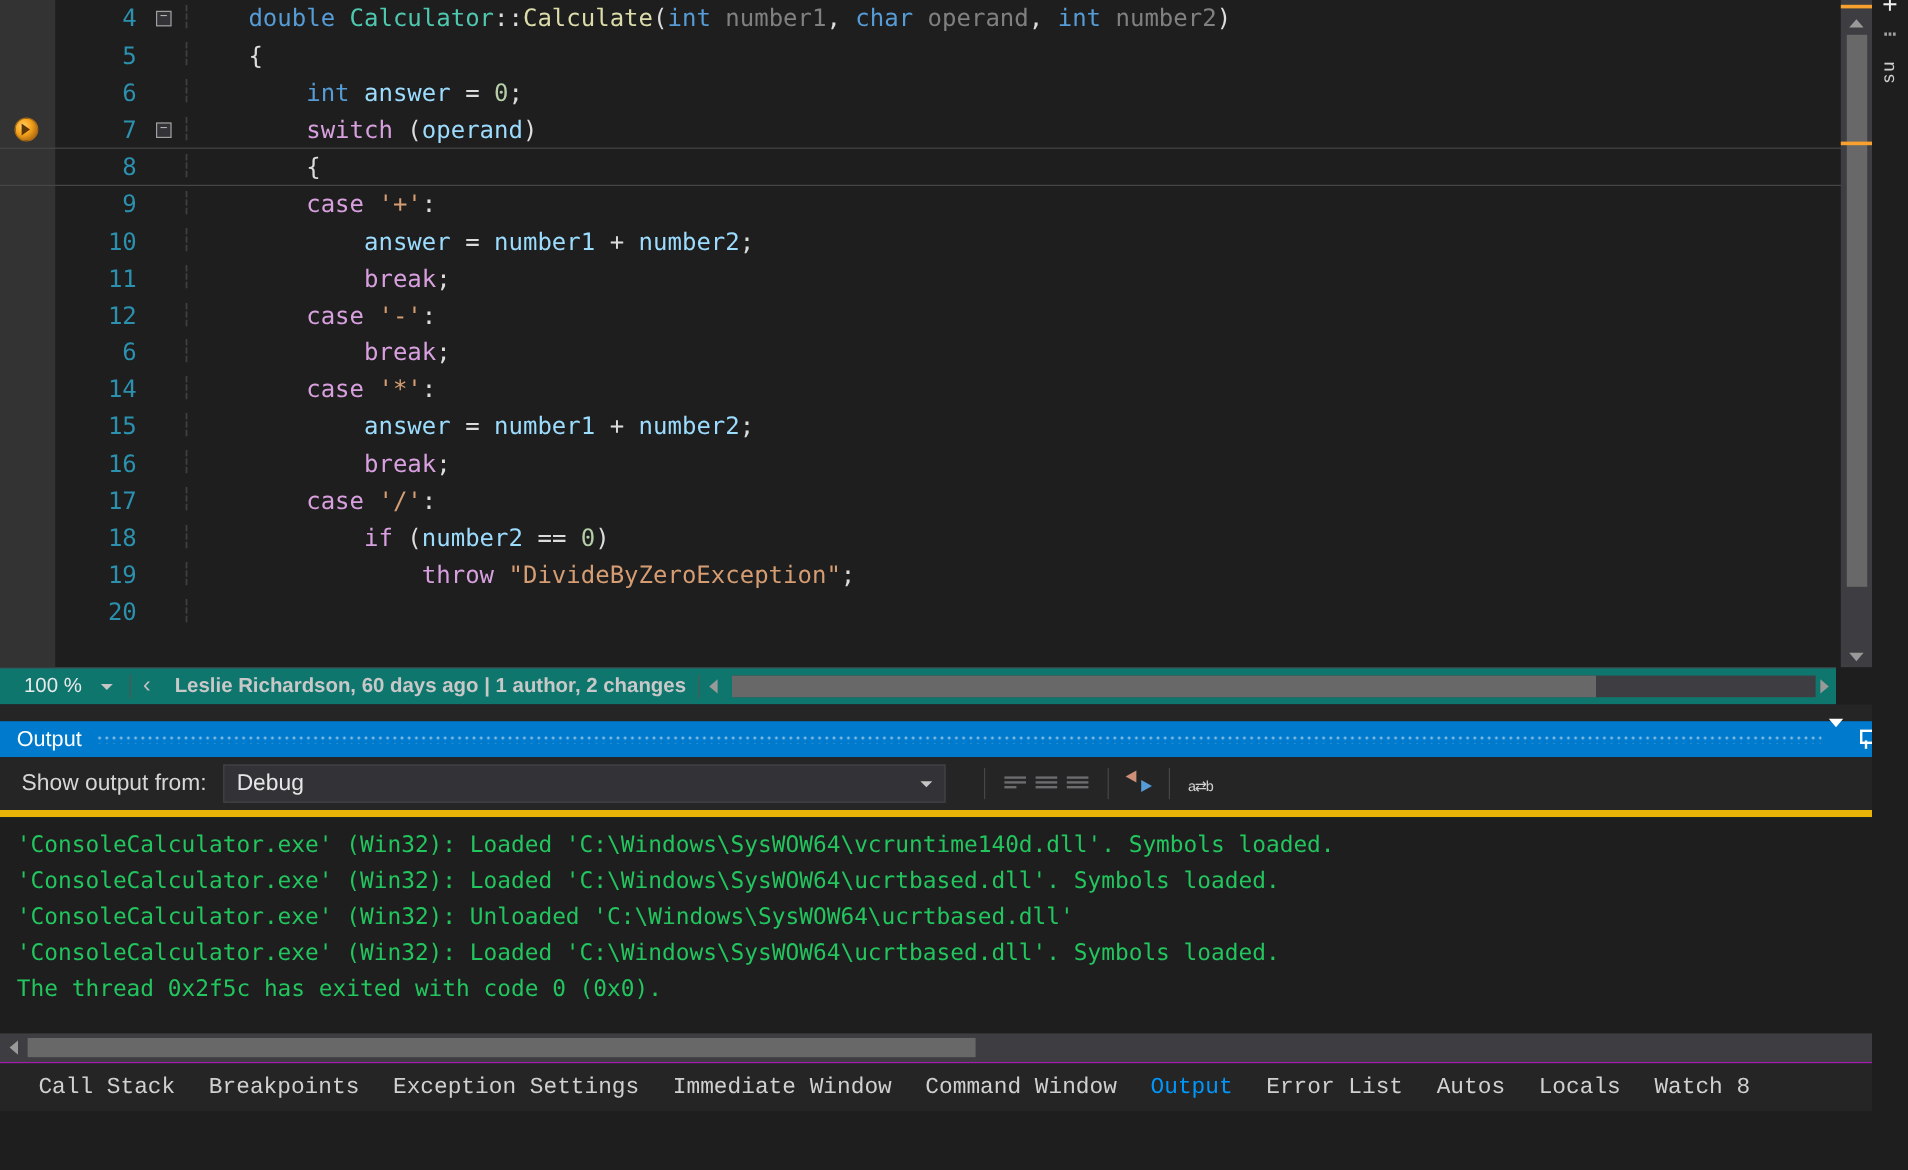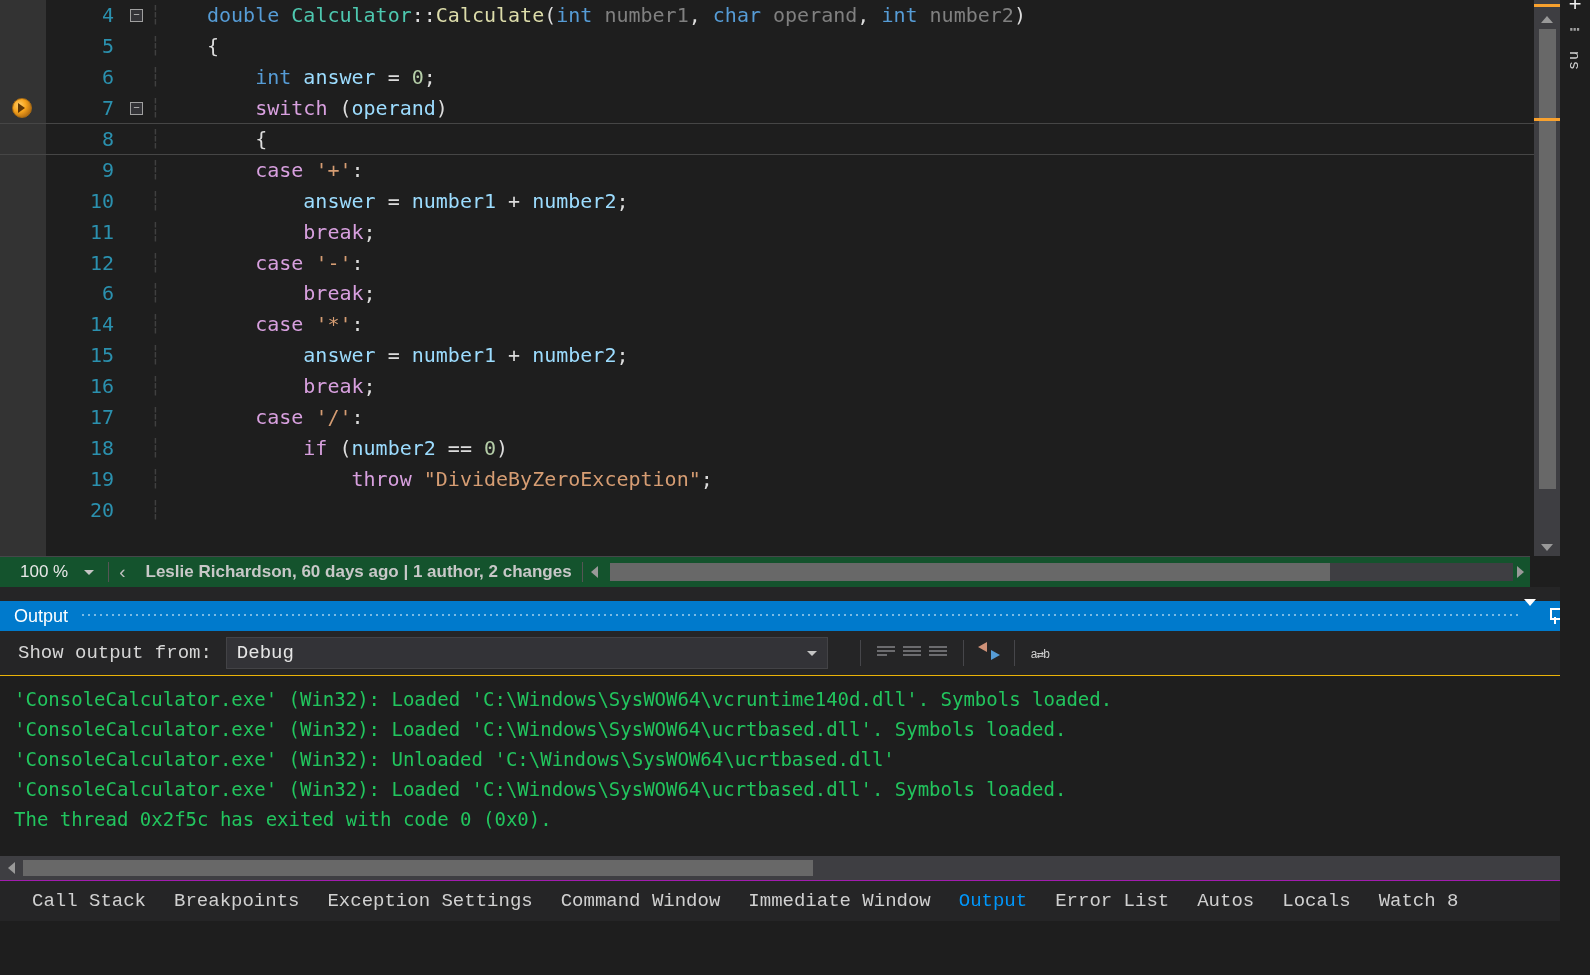--- a/index.html
+++ b/index.html
@@ -184,21 +184,21 @@
     transform: rotate(180deg);
     margin-top: 10px;
     margin-left: 6px;
     letter-spacing: 1px;
   }
 
   
   .editor-status {
     height: 30px;
     width: 1530px;
-    background: #14532d;
+    background: #0f766e;
     display: flex;
     align-items: center;
     color: #d0d0d0;
     font-family: "Segoe UI", sans-serif;
     font-size: 17px;
     border-top: 1px solid #46464a;
   }
   .zoom-box {
     padding: 0 14px 0 20px;
     color: #e8e8e8;
@@ -289,25 +289,25 @@
     width:2px; height:7px;
     background:#fff;
   }
   .x-close::before { content:"✕"; font-weight:bold; }
 
   .output-toolbar {
     height: 44px;
     background: #252526;
     display: flex;
     align-items: center;
-    font-family: Liberation Mono, monospace;
+    font-family: Liberation Sans, sans-serif;
     font-size: 19px;
     color: #d6d6d6;
     padding-left: 18px;
-    border-bottom: 1px solid #eab308;
+    border-bottom: 6px solid #eab308;
   }
   .output-toolbar label { margin-right: 14px; }
   .src-dd {
     width: 580px;
     height: 30px;
     background: #333337;
     border: 1px solid #434346;
     color: #e6e6e6;
     padding: 0 10px;
     display: flex;
@@ -690,22 +690,22 @@
   <div class="track">
       <div class="thumb"></div>
     </div>
   <span class="arrow r"></span>
 </div>
 
 <div class="bottom-tabs" id="bottom-tabs">
     <div class="tab">Call Stack</div>
     <div class="tab">Breakpoints</div>
     <div class="tab">Exception Settings</div>
+    <div class="tab">Immediate Window</div>
     <div class="tab">Command Window</div>
-    <div class="tab">Immediate Window</div>
     <div class="tab active">Output</div>
     <div class="tab">Error List</div>
     <div class="tab">Autos</div>
     <div class="tab">Locals</div>
     <div class="tab">Watch 8</div>
   </div>
 
 <div class="right-rail">
   <div class="plus">+</div>
   <div class="vdots">⋯</div>

